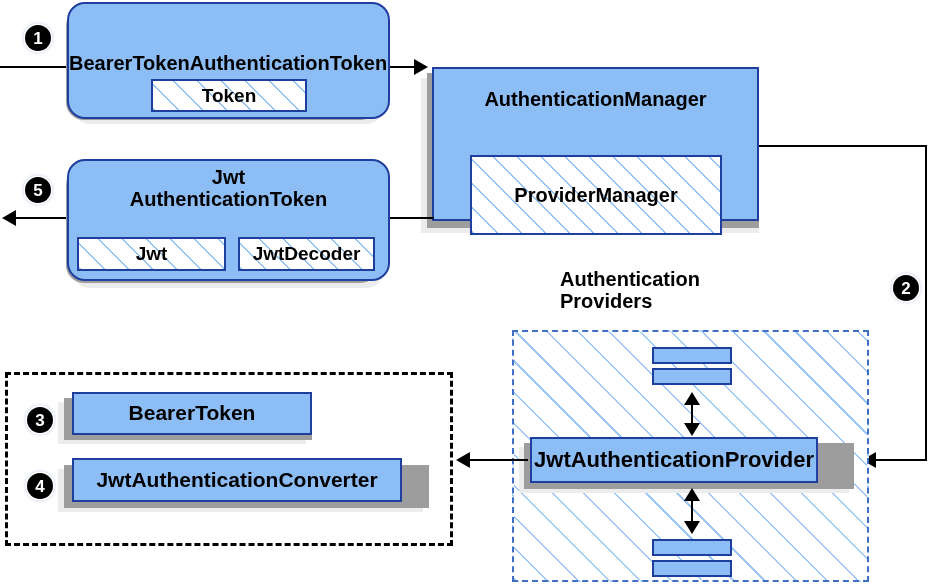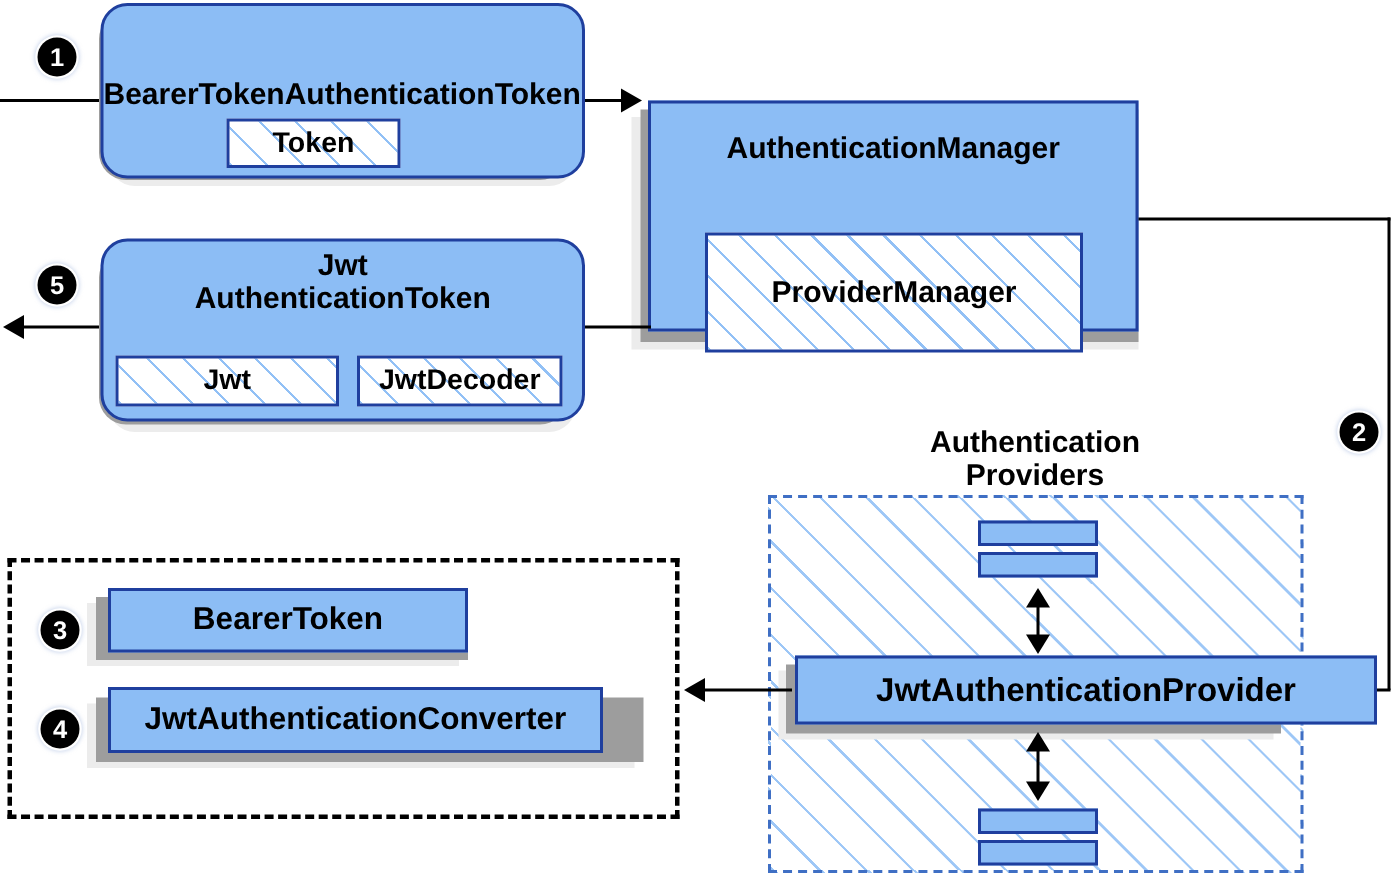--- a/index.html
+++ b/index.html
@@ -71,37 +71,37 @@
     border-left:8px solid transparent;border-right:8px solid transparent;border-top:13px solid #000;}
 
   
   .num{
     position:absolute;width:26px;height:26px;border-radius:50%;
     background:#000;color:#fff;display:flex;align-items:center;justify-content:center;
     font-size:17px;font-weight:bold;line-height:1;
     box-shadow:0 0 0 1.5px #ffffff, 0 0 3px 2px rgba(160,180,220,.55);
   }
 
-  .plainlabel{position:absolute;font-weight:bold;color:#000;text-align:center;line-height:1.12;margin-top:16px;}
+  .plainlabel{position:absolute;font-weight:bold;color:#000;text-align:left;line-height:1.12;}
 </style>
 </head>
 <body>
 
 <div id="stage">
 
   <div class="ln-h abs" style="left:0px;top:66px;width:68px;"></div>
   <div class="num" style="left:25px;top:25px;">1</div>
 
   <div class="shadow-far" style="left:72px;top:12px;width:312px;height:112px;border-radius:18px;"></div>
   <div class="shadow-near" style="left:66px;top:8px;width:312px;height:112px;border-radius:18px;"></div>
   <div class="card round" style="left:67px;top:2px;width:323px;height:117px;flex-direction:row;justify-content:flex-start;padding-top:6px;font-size:20px;">
     <span>BearerToken</span>
     <span>AuthenticationToken</span>
   </div>
-  <div class="hatch" style="left:151px;top:79px;width:116px;height:33px;font-size:19px;justify-content:center;">
+  <div class="hatch" style="left:151px;top:79px;width:156px;height:33px;font-size:19px;justify-content:center;">
     <span>Token</span>
   </div>
 
   <div class="ln-h abs" style="left:390px;top:66px;width:26px;"></div>
   <div class="arrow-r" style="left:414px;top:59px;"></div>
 
   <div class="shadow-far" style="left:421px;top:78px;width:338px;height:155px;"></div>
   <div class="shadow-near" style="left:427px;top:73px;width:332px;height:155px;"></div>
   <div class="card" style="left:432px;top:67px;width:327px;height:154px;flex-direction:column;justify-content:flex-start;padding-top:20px;font-size:20px;">
     <span>AuthenticationManager</span>
@@ -143,21 +143,21 @@
 
   <div class="bar" style="left:652px;top:347px;width:80px;height:17px;"></div>
   <div class="bar" style="left:652px;top:368px;width:80px;height:17px;"></div>
 
   <div class="arrow-u" style="left:684px;top:392px;"></div>
   <div class="ln-v abs" style="left:691px;top:394px;height:32px;"></div>
   <div class="arrow-d" style="left:684px;top:423px;"></div>
 
   <div class="shadow-far" style="left:519px;top:447px;width:330px;height:46px;"></div>
   <div class="shadow-near" style="left:524px;top:443px;width:330px;height:46px;"></div>
-  <div class="card" style="left:530px;top:437px;width:388px;height:46px;font-size:22px;">
+  <div class="card" style="left:530px;top:437px;width:288px;height:46px;font-size:22px;">
     <span>JwtAuthenticationProvider</span>
   </div>
 
   <div class="arrow-u" style="left:684px;top:488px;"></div>
   <div class="ln-v abs" style="left:691px;top:490px;height:34px;"></div>
   <div class="arrow-d" style="left:684px;top:521px;"></div>
 
   <div class="bar" style="left:652px;top:539px;width:80px;height:17px;"></div>
   <div class="bar" style="left:652px;top:560px;width:80px;height:17px;"></div>
 

